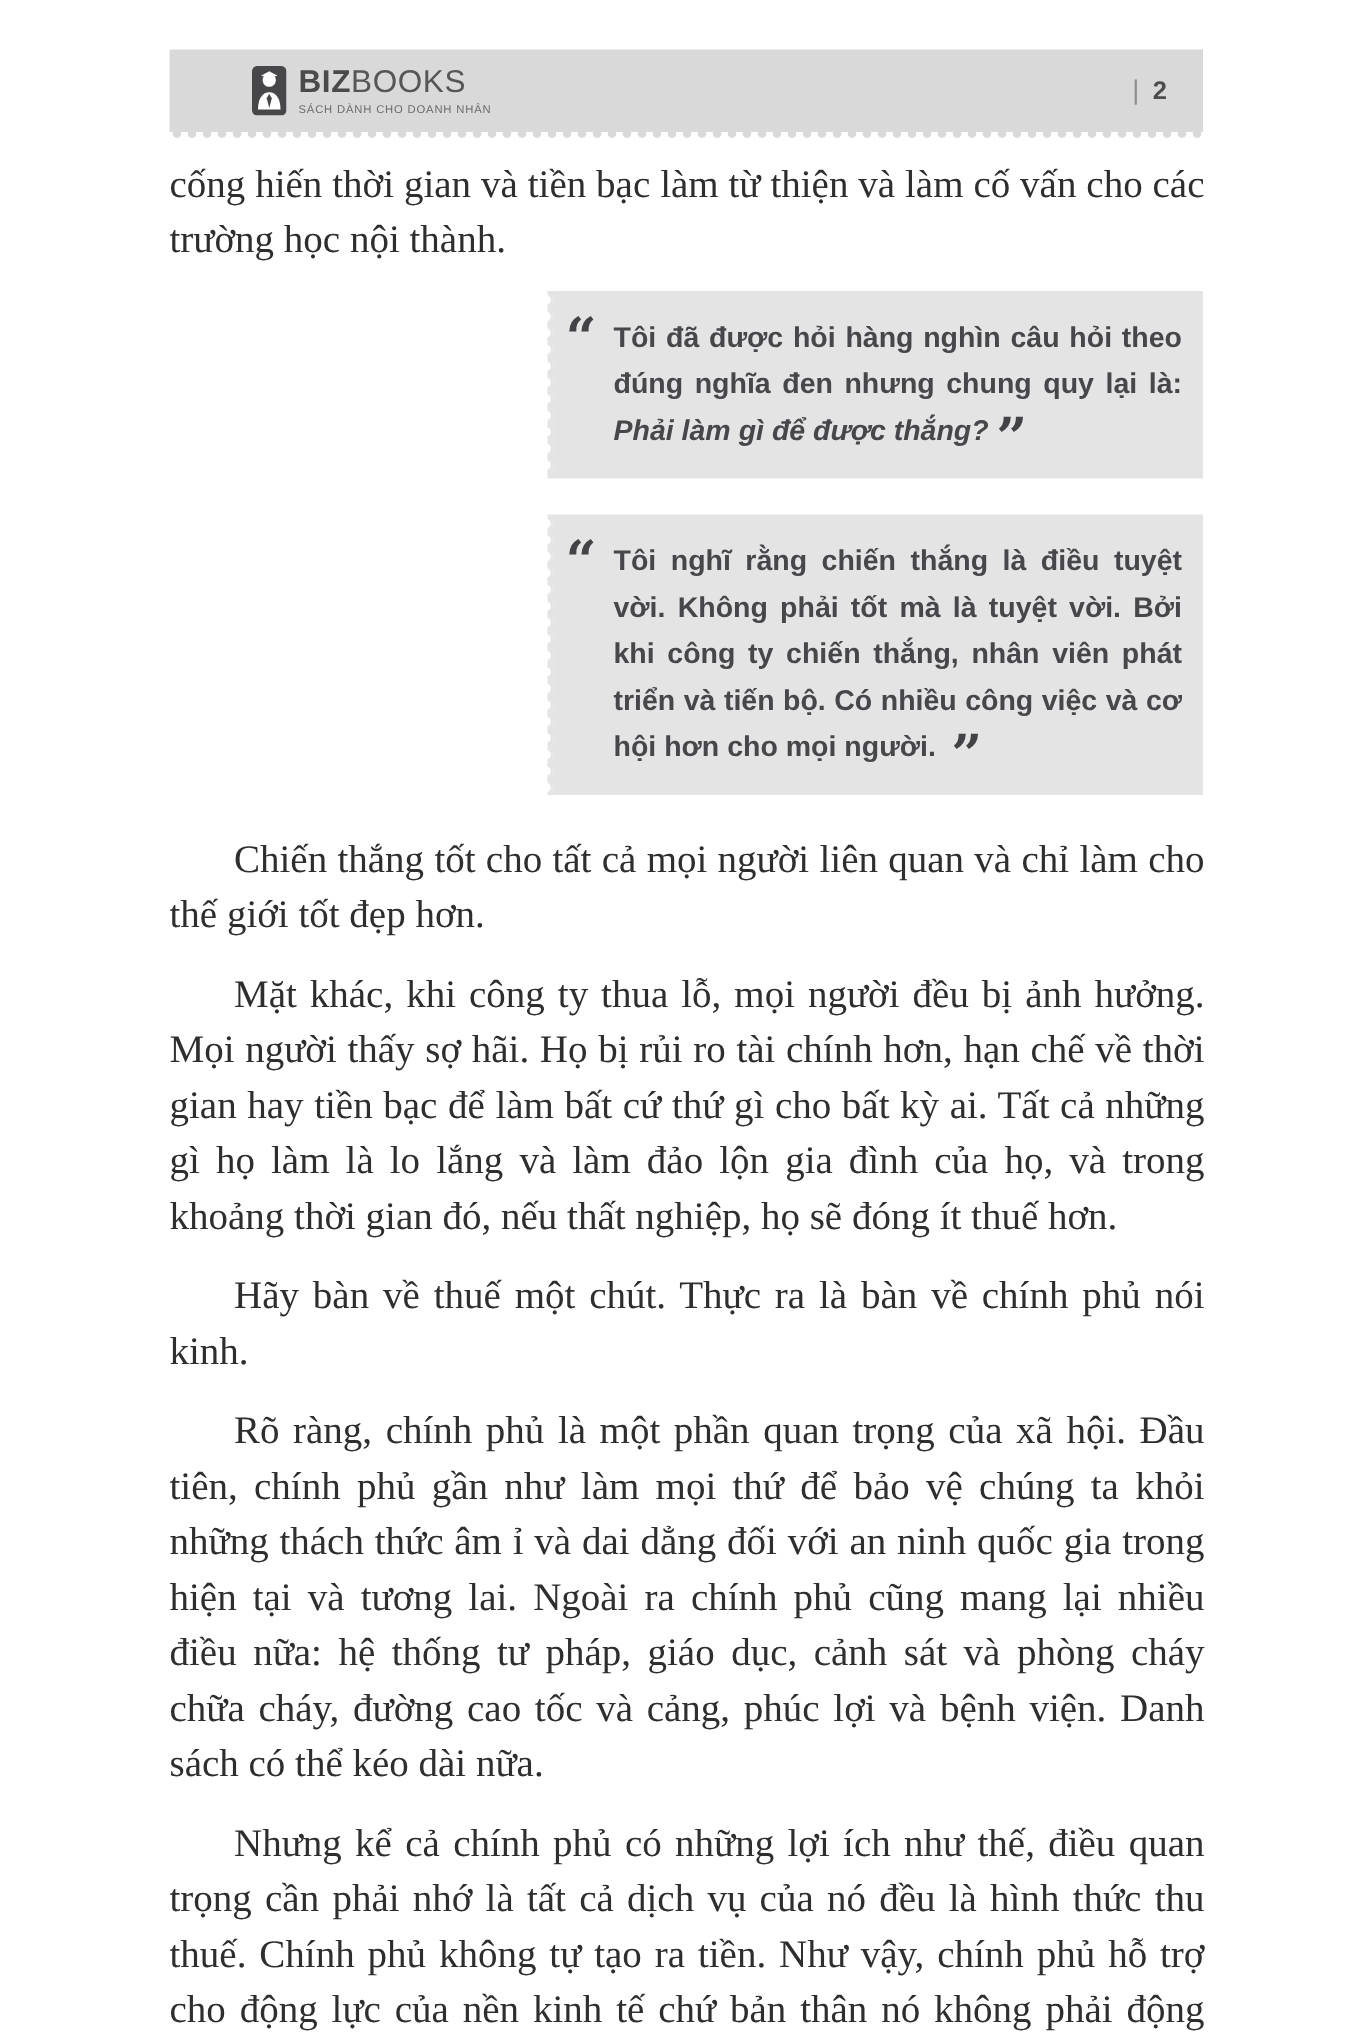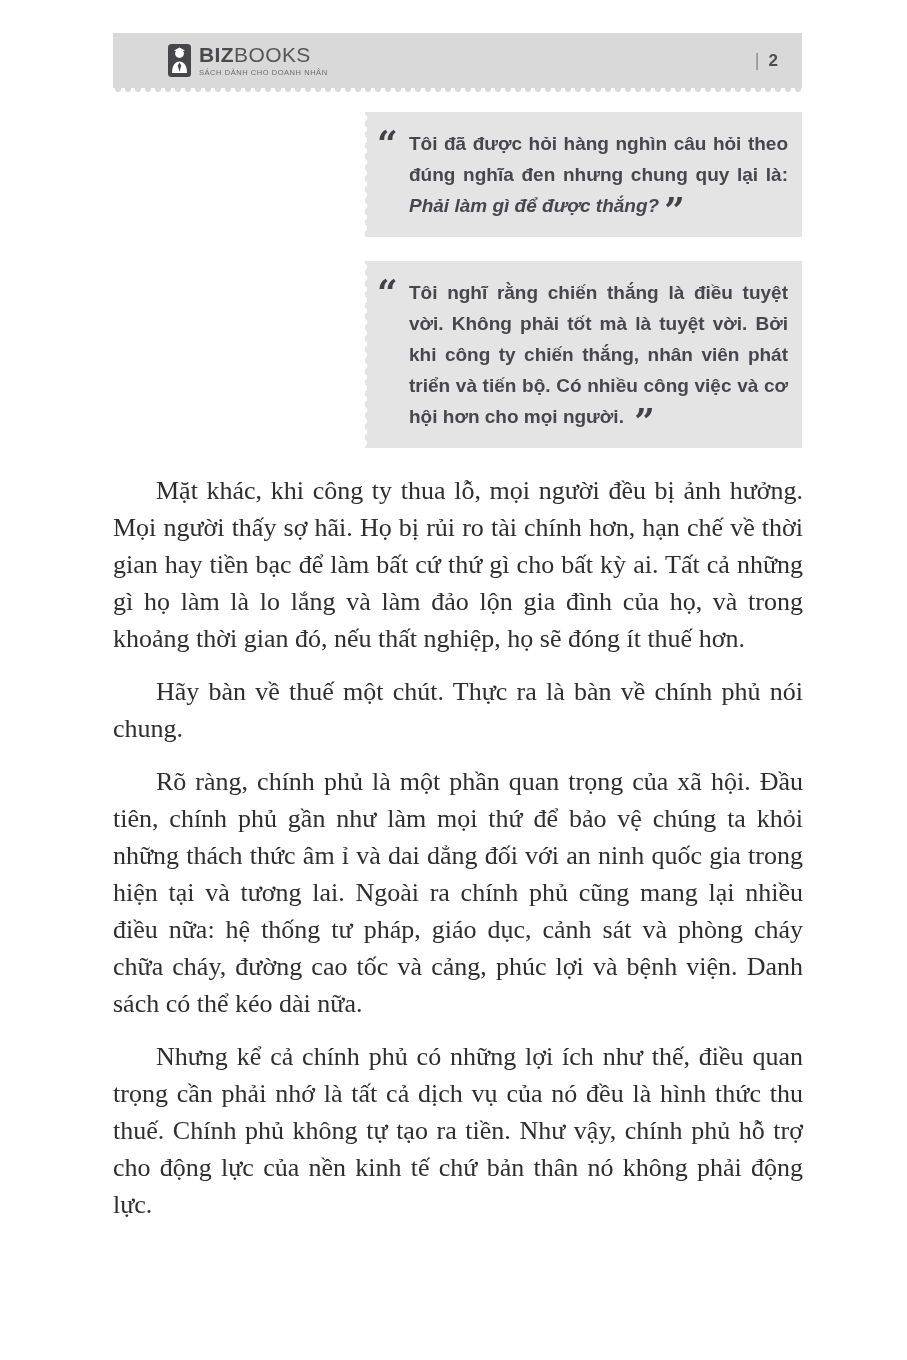--- a/index.html
+++ b/index.html
@@ -132,37 +132,39 @@
       </div>
     </div>
     <div class="pagenum">
       <span class="sep">|</span>
       <span>2</span>
     </div>
   </header>
 
   <main class="content">
 
+    <p class="body-para first">cống hiến thời gian và tiền bạc làm từ thiện và làm cố vấn cho các trường học nội thành.</p>
 
     <div class="quote-wrap">
 
       <div class="quote">
         <div class="quote-body">
           <span class="qmark-open">“</span><span>Tôi đã được hỏi hàng nghìn câu hỏi theo đúng nghĩa đen nhưng chung quy lại là: </span><span class="q-italic">Phải làm gì để được thắng?</span><span class="qmark-close">”</span>
         </div>
       </div>
 
       <div class="quote">
         <div class="quote-body">
           <span class="qmark-open">“</span><span>Tôi nghĩ rằng chiến thắng là điều tuyệt vời. Không phải tốt mà là tuyệt vời. Bởi khi công ty chiến thắng, nhân viên phát triển và tiến bộ. Có nhiều công việc và cơ hội hơn cho mọi người. </span><span class="qmark-close">”</span>
         </div>
       </div>
 
     </div>
 
+    <p class="body-para">Chiến thắng tốt cho tất cả mọi người liên quan và chỉ làm cho thế giới tốt đẹp hơn.</p>
     <p class="body-para">Mặt khác, khi công ty thua lỗ, mọi người đều bị ảnh hưởng. Mọi người thấy sợ hãi. Họ bị rủi ro tài chính hơn, hạn chế về thời gian hay tiền bạc để làm bất cứ thứ gì cho bất kỳ ai. Tất cả những gì họ làm là lo lắng và làm đảo lộn gia đình của họ, và trong khoảng thời gian đó, nếu thất nghiệp, họ sẽ đóng ít thuế hơn.</p>
-    <p class="body-para">Hãy bàn về thuế một chút. Thực ra là bàn về chính phủ nói chung.</p>
+    <p class="body-para">Hãy bàn về thuế một chút. Thực ra là bàn về chính phủ nói kinh.</p>
     <p class="body-para">Rõ ràng, chính phủ là một phần quan trọng của xã hội. Đầu tiên, chính phủ gần như làm mọi thứ để bảo vệ chúng ta khỏi những thách thức âm ỉ và dai dẳng đối với an ninh quốc gia trong hiện tại và tương lai. Ngoài ra chính phủ cũng mang lại nhiều điều nữa: hệ thống tư pháp, giáo dục, cảnh sát và phòng cháy chữa cháy, đường cao tốc và cảng, phúc lợi và bệnh viện. Danh sách có thể kéo dài nữa.</p>
     <p class="body-para">Nhưng kể cả chính phủ có những lợi ích như thế, điều quan trọng cần phải nhớ là tất cả dịch vụ của nó đều là hình thức thu thuế. Chính phủ không tự tạo ra tiền. Như vậy, chính phủ hỗ trợ cho động lực của nền kinh tế chứ bản thân nó không phải động lực.</p>
 
   </main>
 
 </div>
 
 </body></html>

